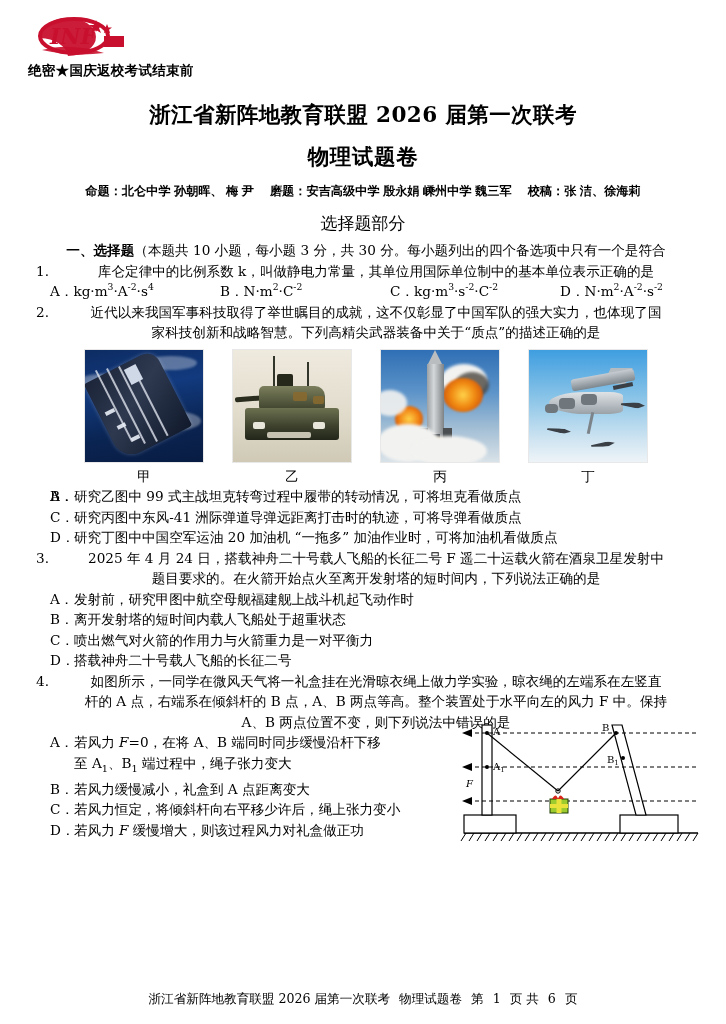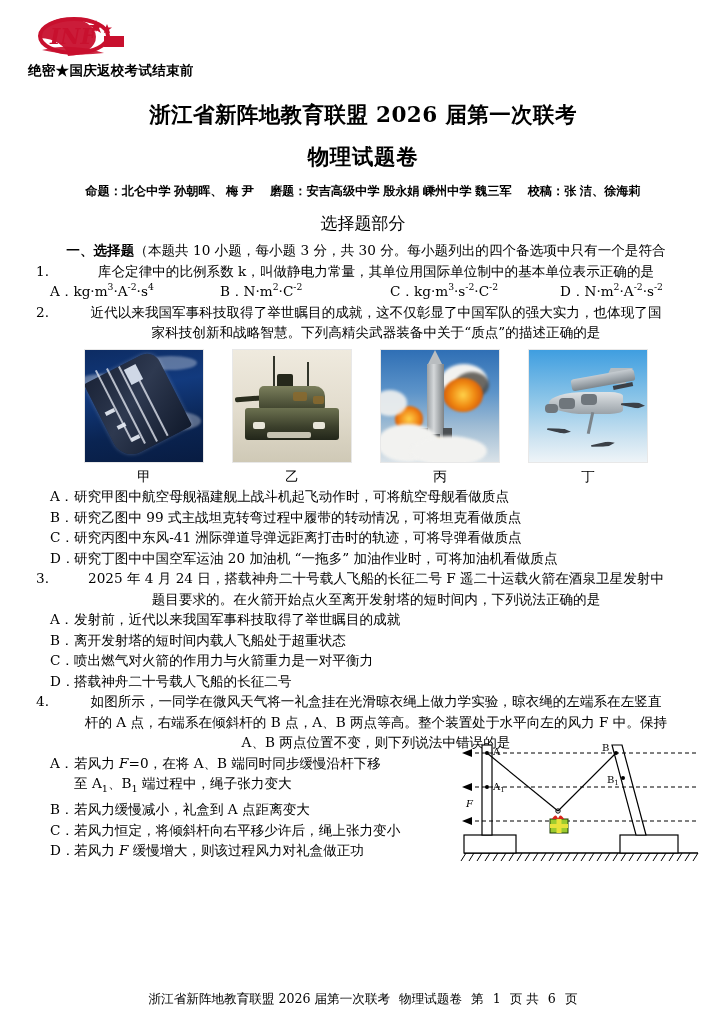--- a/index.html
+++ b/index.html
@@ -368,21 +368,20 @@
             <div class="jet" style="left:84px;top:34px;width:20px;height:4px;transform:rotate(-12deg);"></div>
             <div style="position:absolute;left:60px;top:62px;width:3px;height:22px;background:#7c848a;transform:rotate(12deg);"></div>
           </div>
           <div class="fig-cap">丁</div>
         </div>
 
       </div>
 
       <div class="opt-row">
         <span class="lab">A．</span>
-        <span>研究甲图中航空母舰福建舰上战斗机起飞动作时，可将航空母舰看做质点</span>
       </div>
       <div class="opt-row">
         <span class="lab">B．</span>
         <span>研究乙图中 99 式主战坦克转弯过程中履带的转动情况，可将坦克看做质点</span>
       </div>
       <div class="opt-row">
         <span class="lab">C．</span>
         <span>研究丙图中东风-41 洲际弹道导弹远距离打击时的轨迹，可将导弹看做质点</span>
       </div>
       <div class="opt-row">
@@ -394,21 +393,21 @@
     <div class="q-block">
       <div class="para">
         <span class="num">3.</span>
         <span>2025 年 4 月 24 日，搭载神舟二十号载人飞船的长征二号 F 遥二十运载火箭在酒泉卫星发射中</span>
       </div>
       <div class="para">
         <span>题目要求的。在火箭开始点火至离开发射塔的短时间内，下列说法正确的是</span>
       </div>
       <div class="opt-row">
         <span class="lab">A．</span>
-        <span>发射前，近代以来我国军事科技取得了举世瞩目的成就</span>
+        <span>发射前，研究甲图中航空母舰福建舰上战斗机起飞动作时</span>
       </div>
       <div class="opt-row">
         <span class="lab">B．</span>
         <span>离开发射塔的短时间内载人飞船处于超重状态</span>
       </div>
       <div class="opt-row">
         <span class="lab">C．</span>
         <span>喷出燃气对火箭的作用力与火箭重力是一对平衡力</span>
       </div>
       <div class="opt-row">

